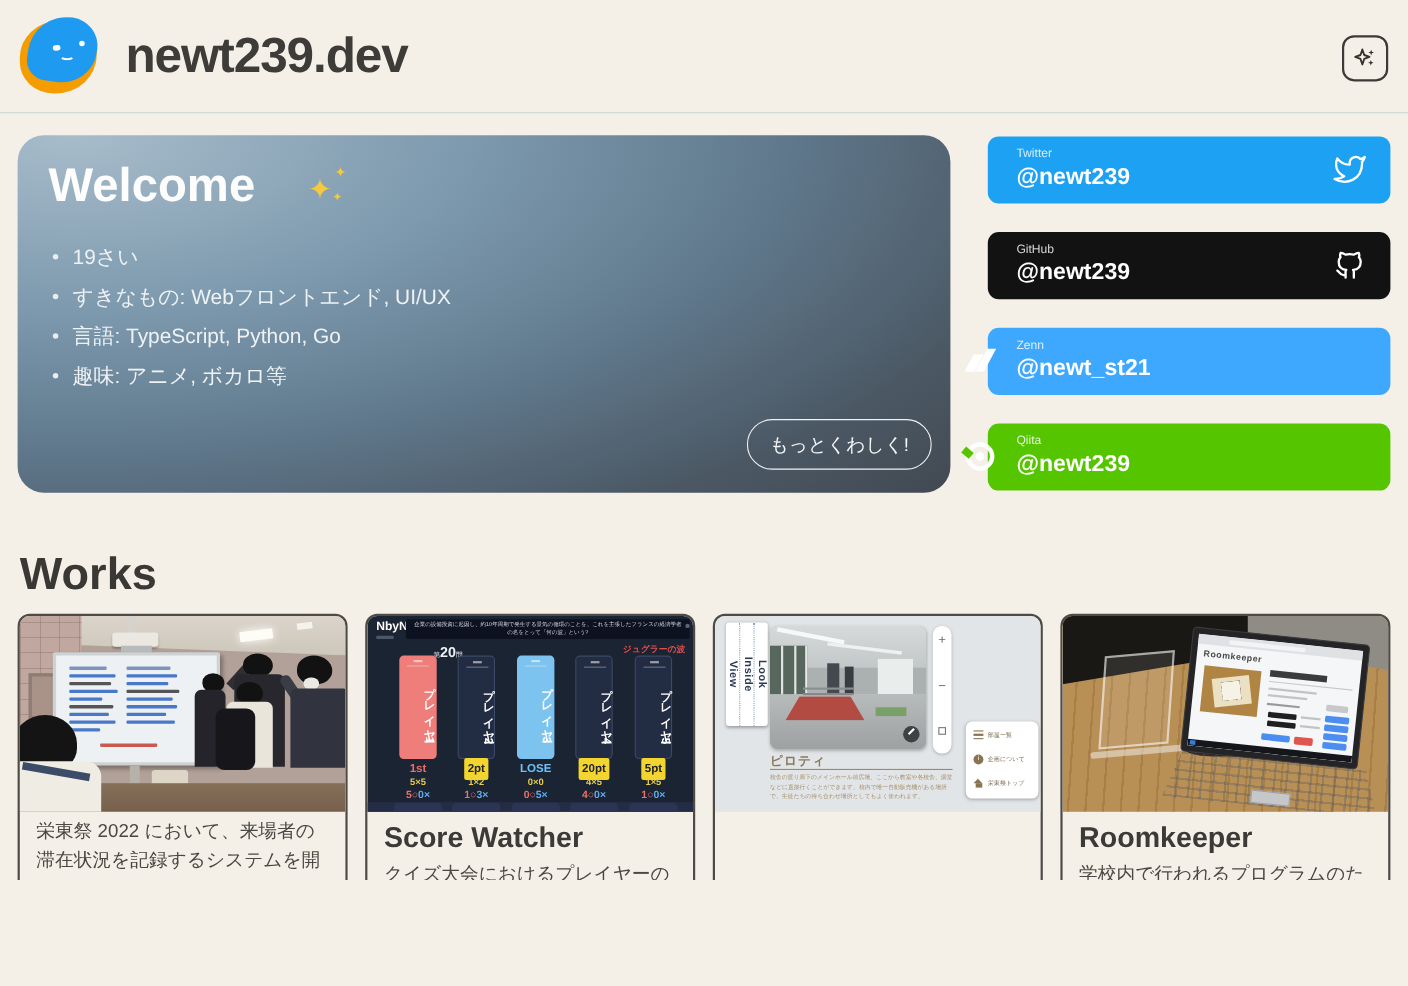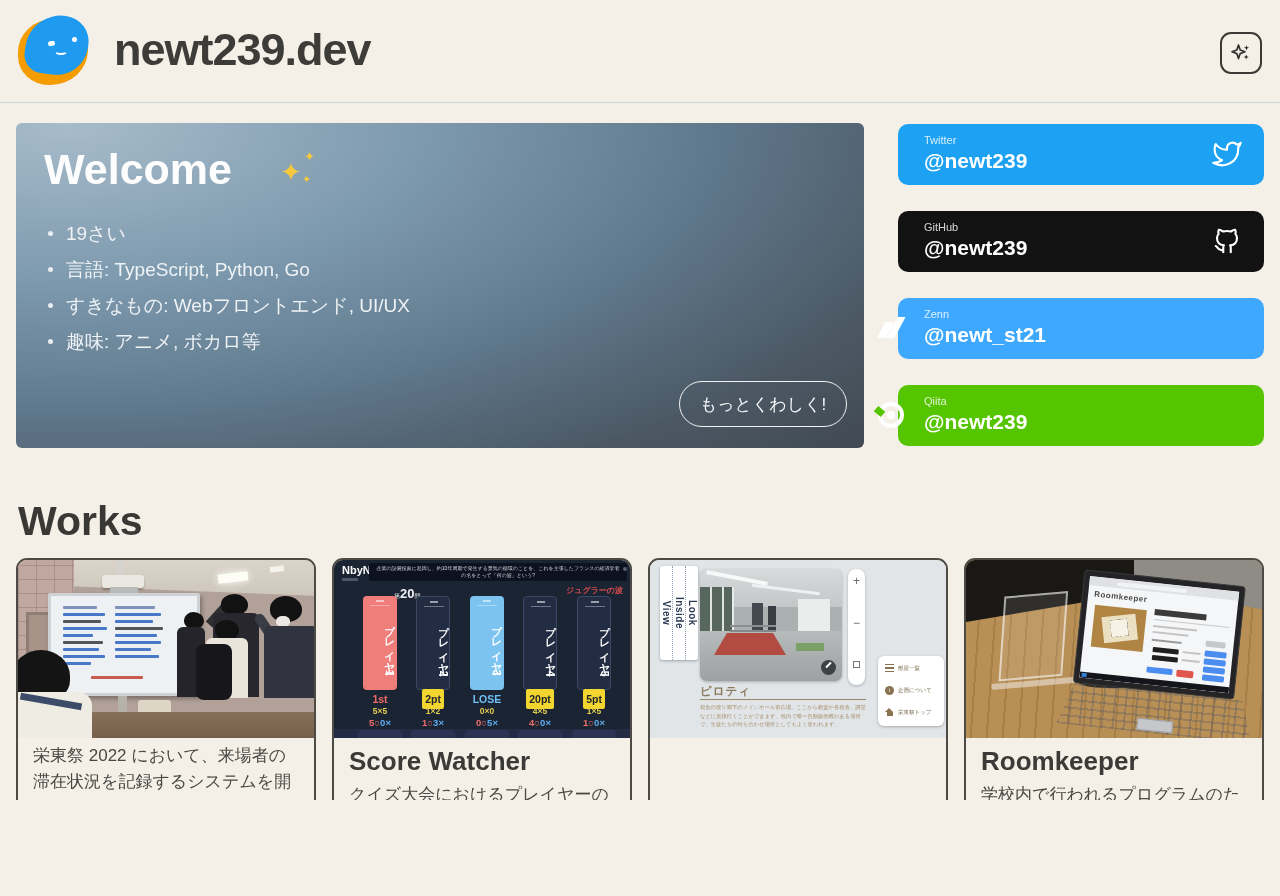--- a/index.html
+++ b/index.html
@@ -13,21 +13,21 @@
   .logo { position:absolute; left:16px; top:13px; width:76px; height:76px; }
   .logo-orange { position:absolute; left:2px; top:6px; width:70px; height:66px; background:#f59c00; border-radius:52% 48% 55% 45%; }
   .logo-blue { position:absolute; left:10px; top:2px; width:62px; height:60px; background:#1e9bf0; border-radius:58% 42% 52% 30%; transform:rotate(8deg); }
   .logo-eye-l { position:absolute; left:32px; top:28px; width:7px; height:5px; background:#fff; border-radius:3px; transform:rotate(-8deg); }
   .logo-eye-r { position:absolute; left:56px; top:24px; width:5px; height:5px; background:#fff; border-radius:50%; }
   .logo-smile { position:absolute; left:38px; top:33px; width:14px; height:9px; border:2.5px solid transparent; border-bottom:2.5px solid #fff; border-radius:50%; }
   .site-title { position:absolute; left:114px; top:24px; font-size:45px; font-weight:700; color:#3e3c38; letter-spacing:-1px; }
   .sparkle-btn { position:absolute; left:1220px; top:32px; width:42px; height:42px; border:2px solid #3c3a36; border-radius:11px; background:transparent; display:flex; align-items:center; justify-content:center; cursor:pointer; }
 
   
-  .hero { position:absolute; left:16px; top:123px; width:848px; height:325px; border-radius:6px; overflow:hidden;
+  .hero { position:absolute; left:16px; top:123px; width:848px; height:325px; border-radius:24px; overflow:hidden;
           background:radial-gradient(130% 150% at 6% 0%, #a7bccb 0%, #7e9aae 32%, #60798d 58%, #4b5864 82%, #404850 100%); }
   .hero-title { position:absolute; left:28px; top:22px; font-size:43px; font-weight:700; color:#fdfdfd; }
   .hero-sparkle { position:absolute; left:262px; top:28px; width:44px; height:44px; color:#f4c93e; }
   .hero-sparkle .s1 { position:absolute; left:2px; top:6px; font-size:26px; }
   .hero-sparkle .s2 { position:absolute; left:26px; top:-2px; font-size:13px; }
   .hero-sparkle .s3 { position:absolute; left:24px; top:22px; font-size:11px; }
   .hero-list { position:absolute; left:32px; top:98px; }
   .hero-item { display:flex; align-items:baseline; margin-bottom:10px; color:#eef2f5; font-size:19px; }
   .hero-dot { width:5px; height:5px; border-radius:50%; background:#e8edf0; margin-right:13px; position:relative; top:-4px; flex:none; }
   .more-btn { position:absolute; left:663px; top:258px; width:168px; height:46px; border:1.6px solid rgba(255,255,255,.92); border-radius:23px; background:transparent; color:#f5f7f8; font-size:17px; cursor:pointer; font-family:inherit; }
@@ -191,25 +191,25 @@
         <span class="s2">✦</span>
         <span class="s3">✦</span>
     </span>
     <ul class="hero-list" style="list-style:none;">
       <li class="hero-item">
           <span class="hero-dot"></span>
           <span>19さい</span>
         </li>
       <li class="hero-item">
           <span class="hero-dot"></span>
-          <span>言語: TypeScript, Python, Go</span>
+          <span>すきなもの: Webフロントエンド, UI/UX</span>
         </li>
       <li class="hero-item">
           <span class="hero-dot"></span>
-          <span>すきなもの: Webフロントエンド, UI/UX</span>
+          <span>言語: TypeScript, Python, Go</span>
         </li>
       <li class="hero-item">
           <span class="hero-dot"></span>
           <span>趣味: アニメ, ボカロ等</span>
         </li>
     </ul>
     <button class="more-btn">もっとくわしく!</button>
   </section>
 
   <a class="social-card" style="top: 124px; background-color: rgb(29, 161, 242);">

